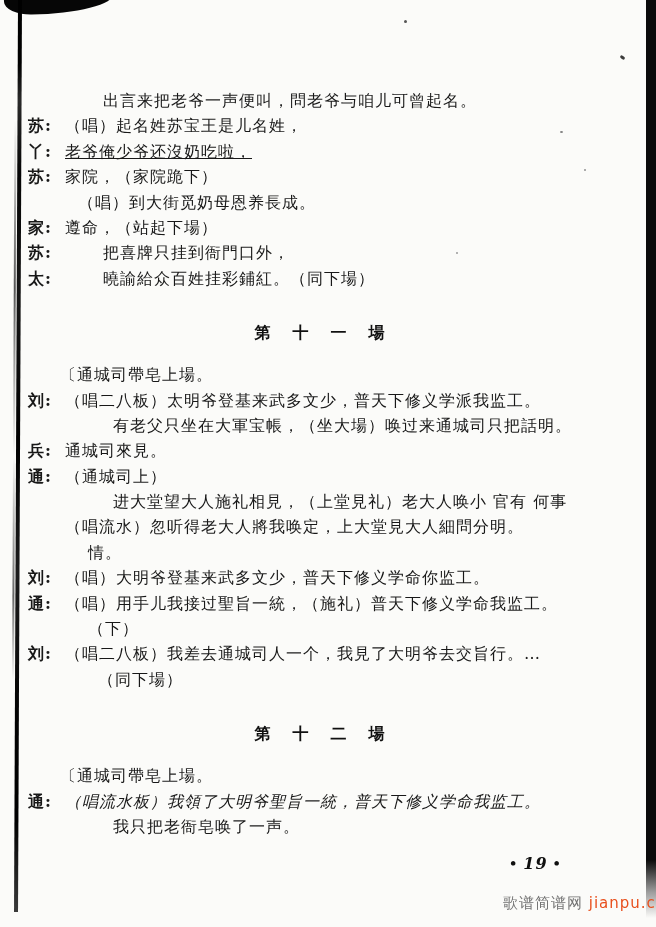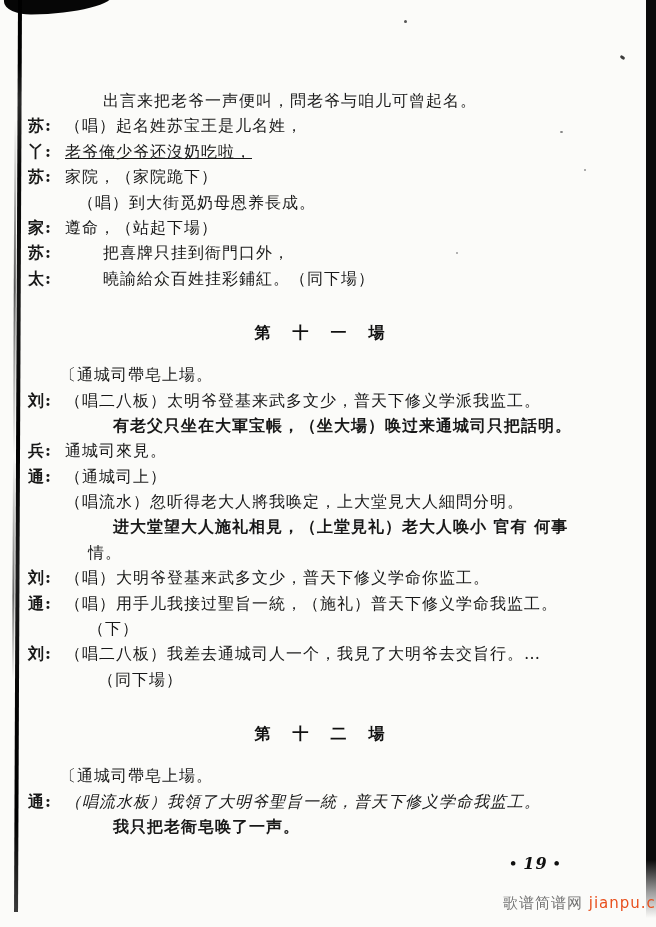--- a/index.html
+++ b/index.html
@@ -44,21 +44,21 @@
   .l{position:relative;height:25.4px;line-height:25.4px;white-space:nowrap;}
   .label{position:absolute;left:0;top:0;font-weight:bold;}
   .p37{padding-left:37px;}
   .p75{padding-left:75px;}
   .i32{padding-left:32px;}
   .i37{padding-left:37px;}
   .i50{padding-left:50px;}
   .i60{padding-left:60px;}
   .i70{padding-left:70px;}
   .i75{padding-left:75px;}
-  .i85{padding-left:85px;font-weight:bold;}
+  .i85{padding-left:85px;}
   .heading{
     height:30px;line-height:30px;text-align:center;
     font-size:16px;font-weight:bold;letter-spacing:3px;color:#101010;
     margin:27px 0 14px 0;
   }
   
   .pagenum{
     position:absolute;left:509px;top:854px;
     font-size:16px;font-weight:bold;font-style:italic;color:#101010;
     display:flex;align-items:center;gap:5px;letter-spacing:1px;
@@ -124,22 +124,22 @@
       </div>
     <div class="l i85"><span>有老父只坐在大軍宝帳，（坐大場）唤过来通城司只把話明。</span></div>
     <div class="l">
         <span class="label">兵:</span>
         <span class="p37" style="display:block;">通城司來見。</span>
       </div>
     <div class="l">
         <span class="label">通:</span>
         <span class="p37" style="display:block;">（通城司上）</span>
       </div>
+    <div class="l i85"><span>进大堂望大人施礼相見，（上堂見礼）老大人唤小 官有 何事</span></div>
     <div class="l i37"><span>（唱流水）忽听得老大人將我唤定，上大堂見大人細問分明。</span></div>
-    <div class="l i85"><span>进大堂望大人施礼相見，（上堂見礼）老大人唤小 官有 何事</span></div>
     <div class="l i60"><span>情。</span></div>
     <div class="l">
         <span class="label">刘:</span>
         <span class="p37" style="display:block;">（唱）大明爷登基来武多文少，普天下修义学命你监工。</span>
       </div>
     <div class="l">
         <span class="label">通:</span>
         <span class="p37" style="display:block;">（唱）用手儿我接过聖旨一統，（施礼）普天下修义学命我监工。</span>
       </div>
     <div class="l i60"><span>（下）</span></div>

